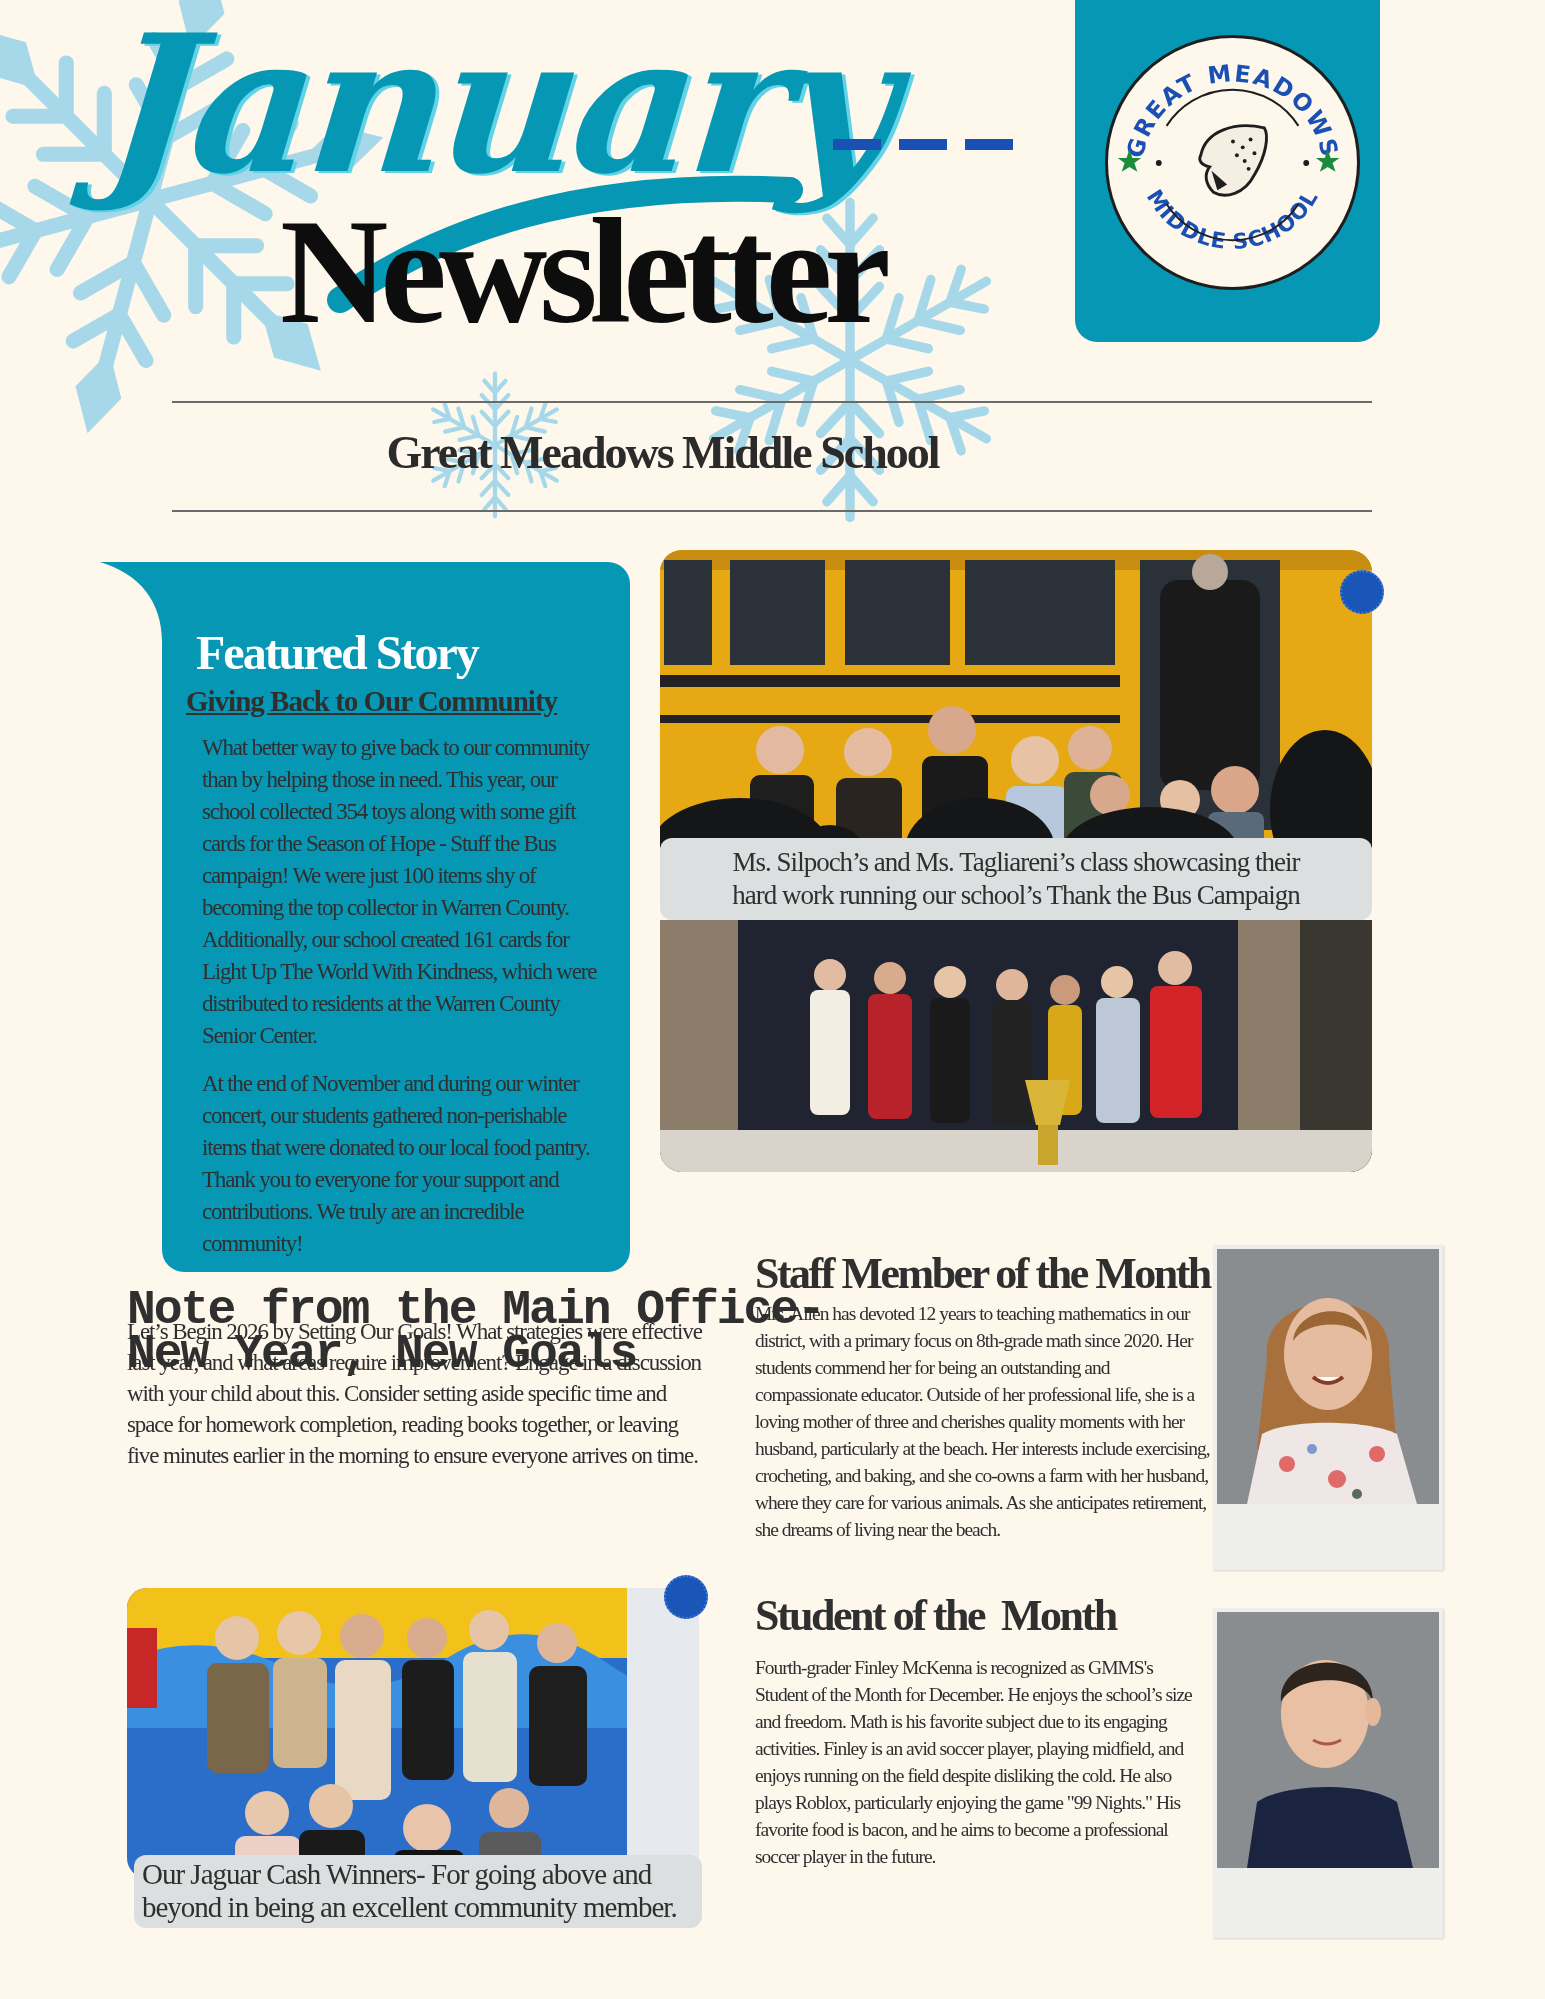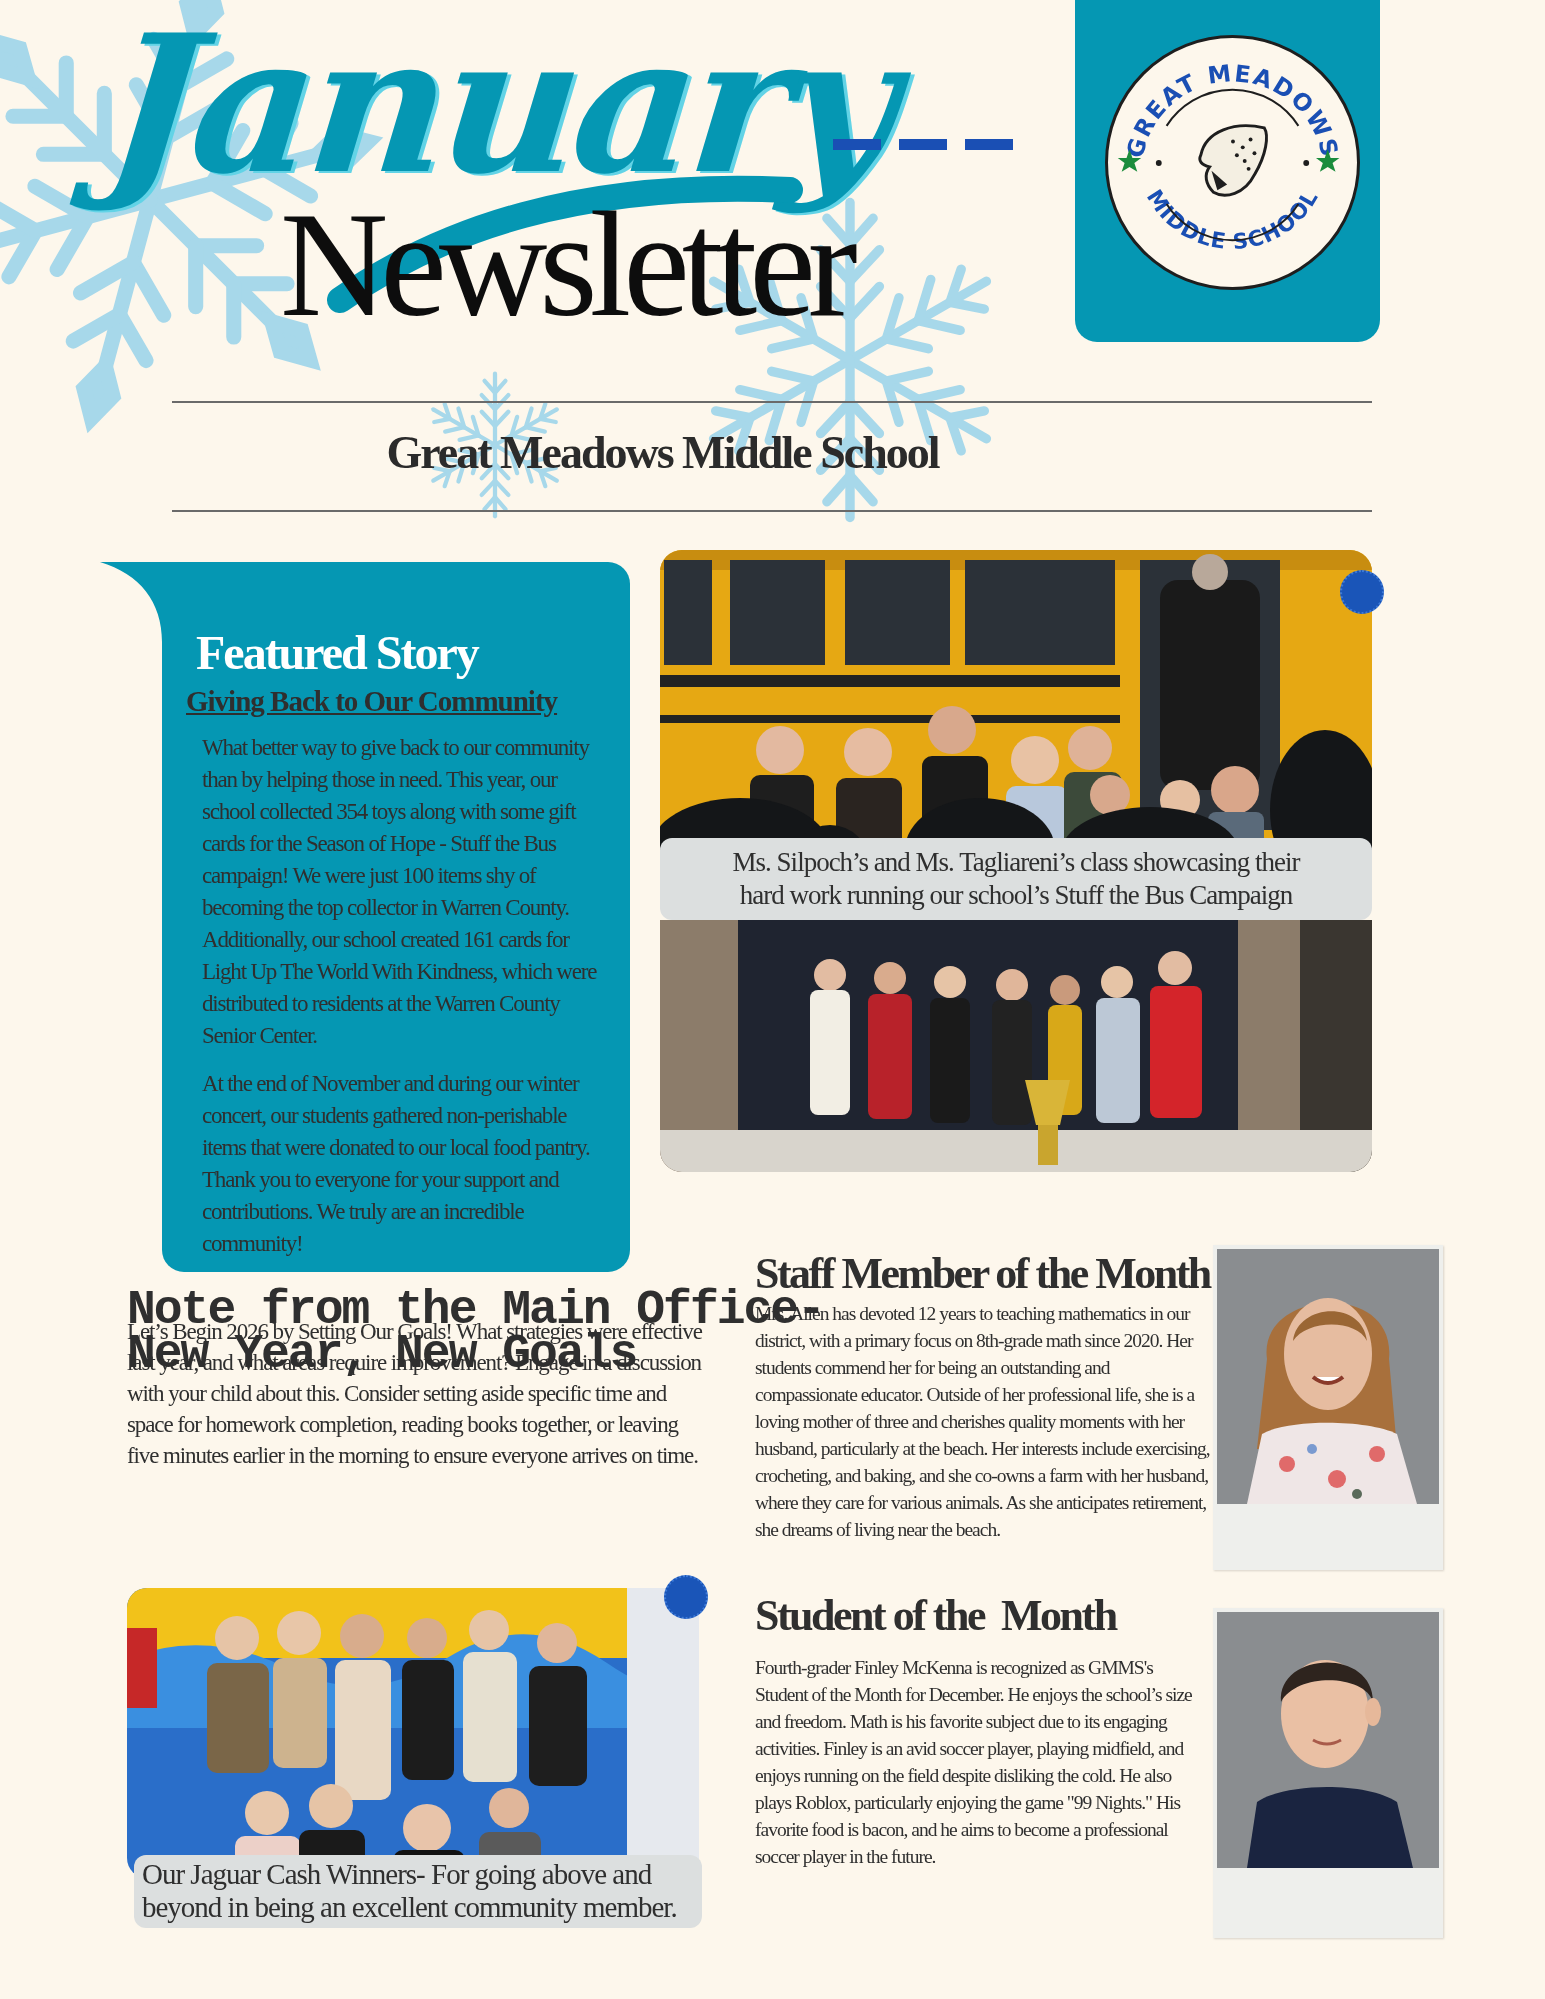--- a/index.html
+++ b/index.html
@@ -21,23 +21,23 @@
     position: absolute; left: 110px; top: 10px;
     font-family: "DejaVu Serif", serif; font-style: italic; font-weight: bold;
     font-size: 190px; color: #0597b3; letter-spacing: -6px;
     text-shadow: 4px 2px 0 #62d3e6;
     line-height: 1; transform: skewX(-6deg);
   }
   .title-swoosh {
     position: absolute; left: 320px; top: 170px; width: 520px; height: 150px;
   }
   .title-newsletter {
-    position: absolute; left: 280px; top: 189px;
+    position: absolute; left: 280px; top: 196px;
     font-family: "Liberation Serif", serif; font-size: 150px; color: #0d0d0d;
-    letter-spacing: -8px; line-height: 1;
+    letter-spacing: -8px; line-height: 1; font-weight: bold;
   }
   .dashes { position: absolute; left: 833px; top: 139px; display: flex; gap: 18px; }
   .dashes span { display: block; width: 48px; height: 11px; background: #1a4fb4; }
 
   .logo-panel {
     position: absolute; left: 1075px; top: 0; width: 305px; height: 342px;
     background: #0597b3; border-radius: 0 0 22px 22px;
   }
   .logo-seal {
     position: absolute; left: 30px; top: 35px; width: 255px; height: 255px;
@@ -297,21 +297,21 @@
           <rect x="388" y="455" width="34" height="110" fill="#d8a818" rx="8"></rect>
         <circle cx="457" cy="432" r="16" fill="#e6c4a6"></circle>
           <rect x="436" y="448" width="44" height="125" fill="#bcc8d6" rx="8"></rect>
         <circle cx="515" cy="418" r="17" fill="#e2bca2"></circle>
           <rect x="490" y="436" width="52" height="132" fill="#d4242a" rx="8"></rect>
       </g>
       <path d="M365 530 L410 530 L400 575 L376 575 Z" fill="#d9b538"></path>
       <rect x="378" y="575" width="20" height="40" fill="#c9a52e"></rect>
     </svg>
   </div>
-  <div class="caption" style="left:660px; top:838px; width:712px; height:82px; font-size:27px; line-height:33px; padding:8px 50px 0 50px;">Ms. Silpoch’s and Ms. Tagliareni’s class  showcasing their hard work running our school’s Stuff the Bus Campaign</div>
+  <div class="caption" style="left:660px; top:838px; width:712px; height:82px; font-size:27px; line-height:33px; padding:8px 50px 0 50px;">Ms. Silpoch’s and Ms. Tagliareni’s class  showcasing their hard work running our school’s Thank the Bus Campaign</div>
   <div class="blue-dot" style="left:1340px; top:570px;"></div>
 </section>
 
 <section>
   <h2 class="office-title">
     <span>Note from the Main Office-</span><br>
     <span>New Year, New Goals</span>
   </h2>
   <p class="office-body">Let’s Begin 2026 by Setting Our Goals! What strategies were effective last year, and what areas require improvement? Engage in a discussion with your child about this. Consider setting aside specific time and space for homework completion, reading books together, or leaving five minutes earlier in the morning to ensure everyone arrives on time.</p>
 </section>

